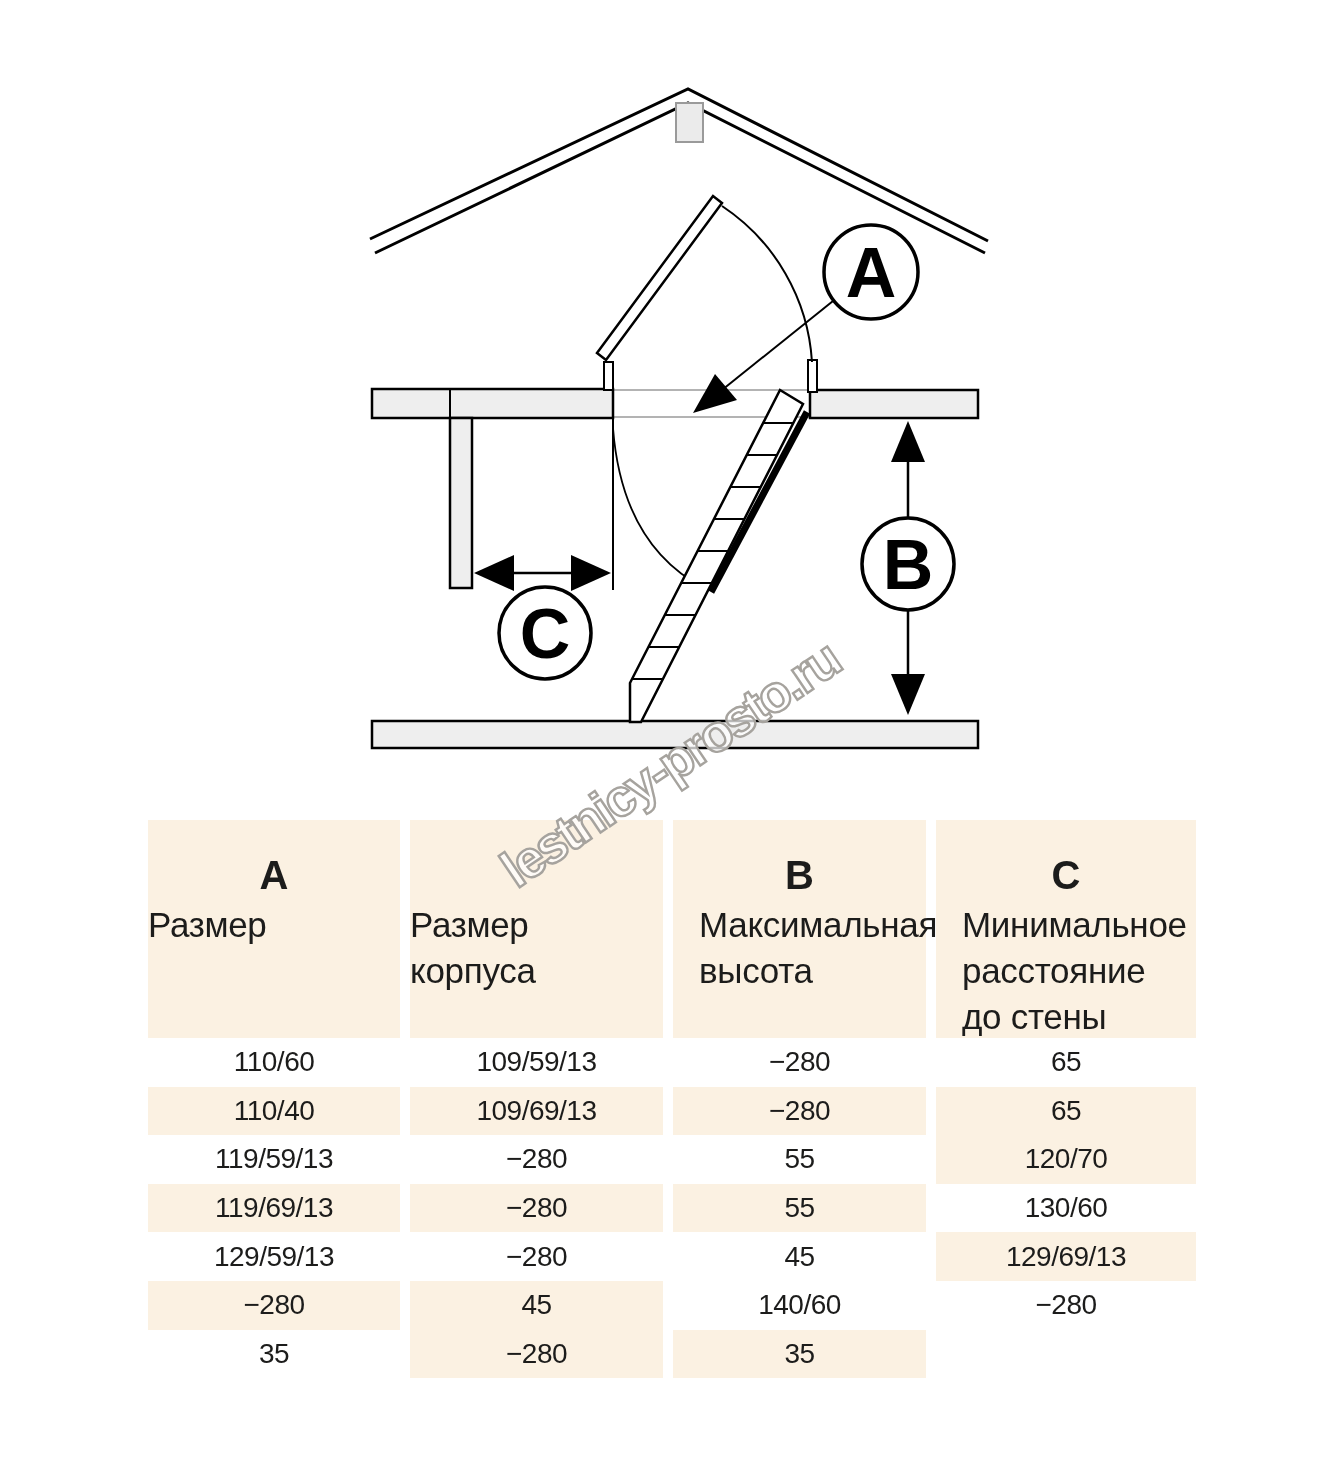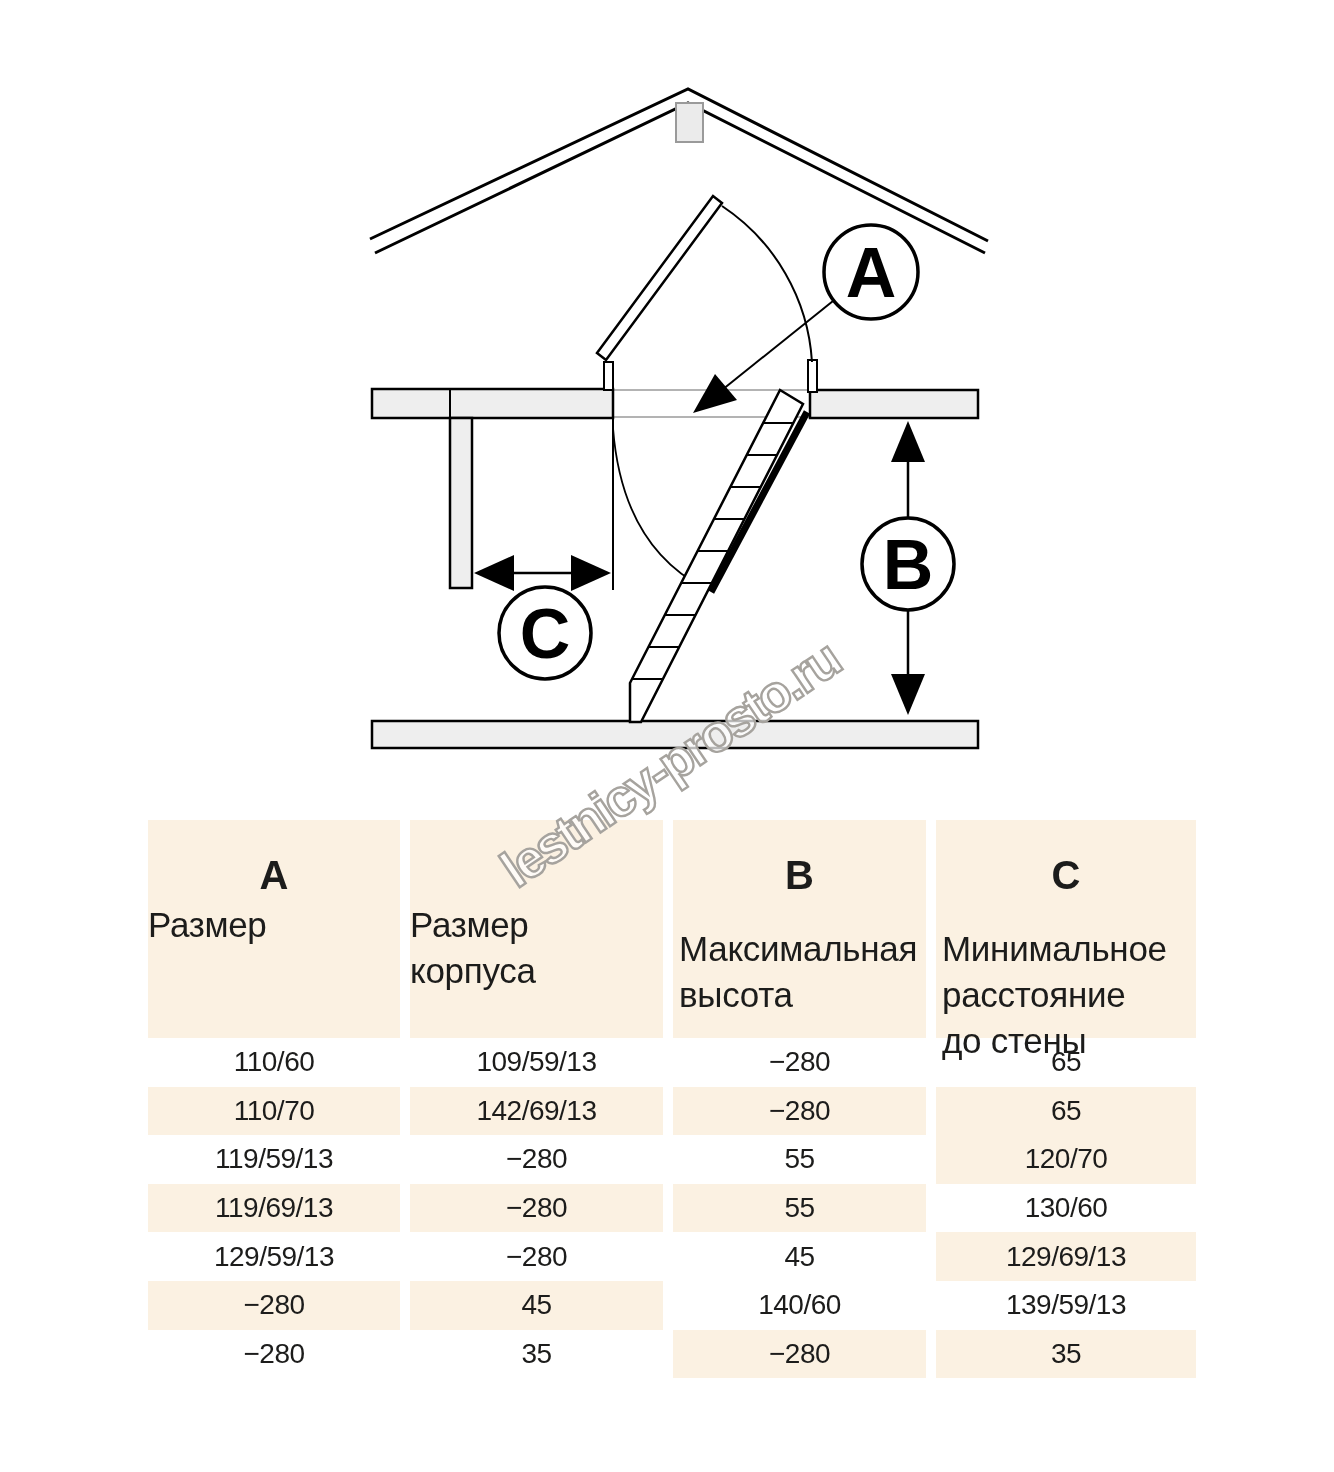--- a/index.html
+++ b/index.html
@@ -18,21 +18,21 @@
   .hcell{position:relative;background:#fbf1e2;}
   .hletter{
     position:absolute;top:34px;left:0;width:100%;text-align:center;
     font-weight:bold;font-size:40px;line-height:42px;letter-spacing:0;
   }
   .hlabel{
     position:absolute;top:82px;left:0;width:100%;
     font-size:35px;line-height:46px;white-space:pre-line;letter-spacing:-0.3px;
   }
   .hlabel.center{text-align:left;}
-  .hlabel.left{text-align:left;padding-left:6px;width:calc(100% - 14px);margin-top:24px;}
+  .hlabel.left{text-align:left;padding-left:26px;width:calc(100% - 14px);}
   .cell{
     display:flex;align-items:center;justify-content:center;
     font-size:28px;letter-spacing:-0.5px;
   }
   .cell.beige{background:#fbf1e2;}
   .wm{
     font-family:"Liberation Sans",sans-serif;font-weight:bold;
     font-size:52px;letter-spacing:-2.5px;
     fill:rgba(255,255,255,0.72);stroke:#a6a39e;stroke-width:2.4px;
   }
@@ -64,22 +64,22 @@
       <div class="hlabel left">Минимальное
 расстояние
 до стены</div>
     </div>
 
     <div class="cell">110/60</div>
     <div class="cell">109/59/13</div>
     <div class="cell">−280</div>
     <div class="cell">65</div>
 
-    <div class="cell beige">110/70</div>
-    <div class="cell beige">142/69/13</div>
+    <div class="cell beige">110/40</div>
+    <div class="cell beige">109/69/13</div>
     <div class="cell beige">−280</div>
     <div class="cell beige">65</div>
 
     <div class="cell">119/59/13</div>
     <div class="cell">−280</div>
     <div class="cell">55</div>
 
     <div class="cell beige">120/70</div>
     <div class="cell beige">119/69/13</div>
     <div class="cell beige">−280</div>
@@ -88,21 +88,20 @@
     <div class="cell">130/60</div>
     <div class="cell">129/59/13</div>
     <div class="cell">−280</div>
     <div class="cell">45</div>
 
     <div class="cell beige">129/69/13</div>
     <div class="cell beige">−280</div>
     <div class="cell beige">45</div>
 
     <div class="cell">140/60</div>
-    <div class="cell">139/59/13</div>
     <div class="cell">−280</div>
     <div class="cell">35</div>
 
     <div class="cell beige">−280</div>
     <div class="cell beige">35</div>
   </div>
 
   <svg class="diagram" width="1334" height="1472" viewBox="0 0 1334 1472">
 
     <polyline points="370,239 688,89 988,241" fill="none" stroke="#000" stroke-width="3"></polyline>

